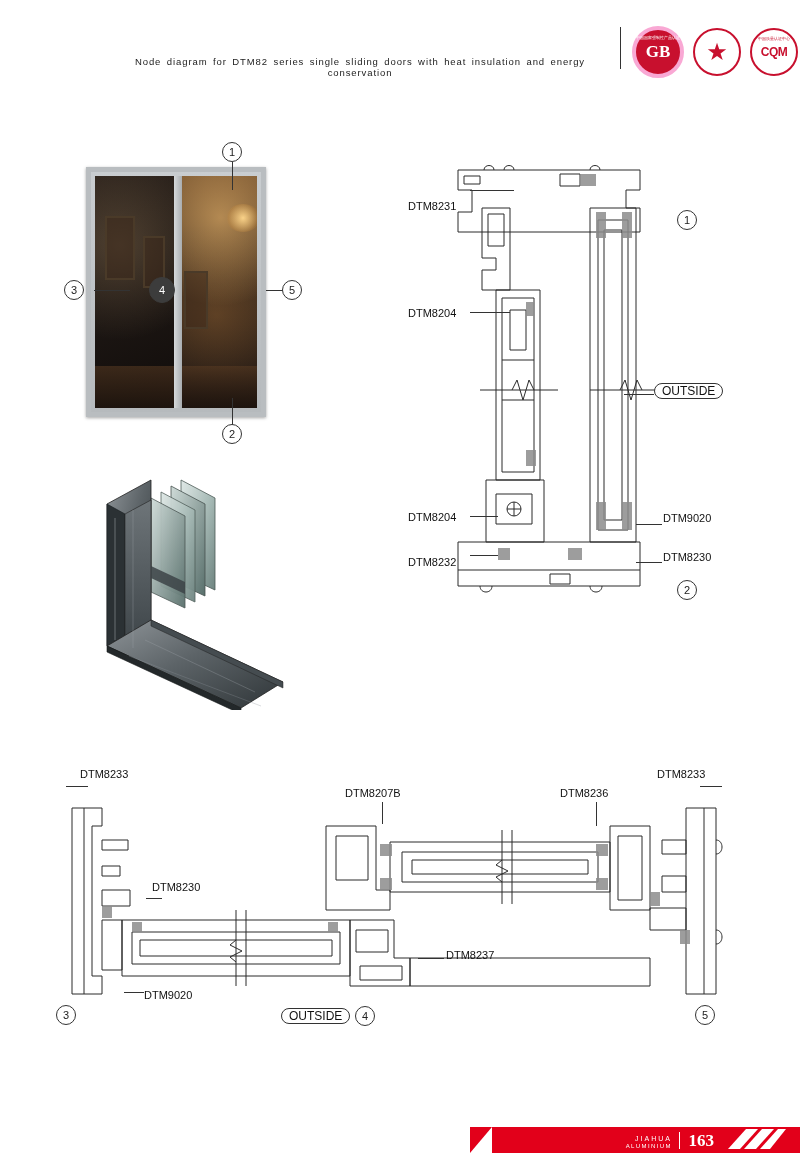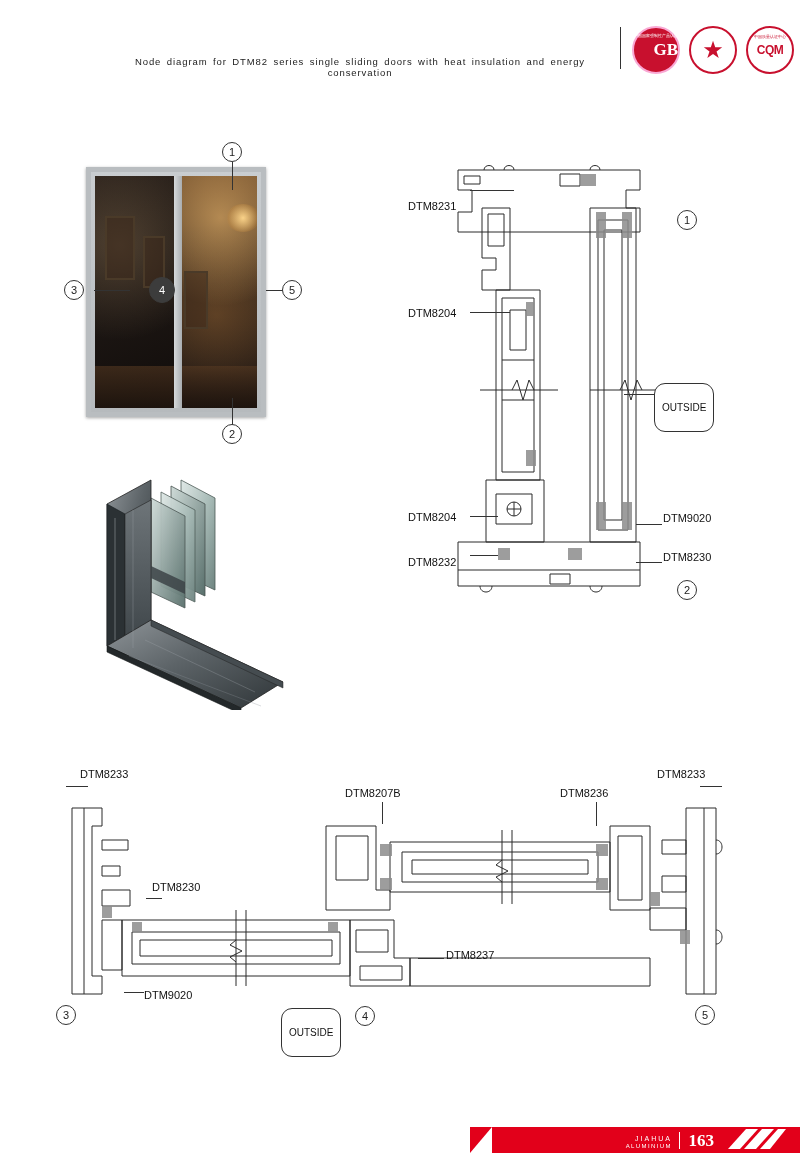--- a/index.html
+++ b/index.html
@@ -69,22 +69,21 @@
     width: 44px;
     height: 44px;
     border-radius: 50%;
     display: flex;
     align-items: center;
     justify-content: center;
     position: relative;
   }
   .logo-1 {
     background: #c8102e;
-    border: 2px solid #f9a8d4;
-    justify-content: flex-end;
+    border: 4px solid #f9a8d4;
   }
   .logo-1 .inner {
     color: #fff;
     font-size: 17px;
     font-weight: bold;
     font-family: "Liberation Serif", serif;
   }
   .logo-2 {
     background: #fff;
     border: 2px solid #c8102e;
@@ -138,23 +137,23 @@
   .callout.dark {
     background: #3c3c3c;
     color: #fff;
     border-color: #3c3c3c;
   }
   .outside-pill {
     position: absolute;
     border: 1px solid #333;
     border-radius: 11px;
     background: #fff;
-    font-size: 10px;
+    font-size: 12px;
     color: #111;
-    padding: 18px 7px;
+    padding: 0 7px;
     white-space: nowrap;
     z-index: 6;
   }
   .lead {
     position: absolute;
     background: #333;
     z-index: 5;
   }
   .lead.h { height: 1px; }
   .lead.v { width: 1px; }

